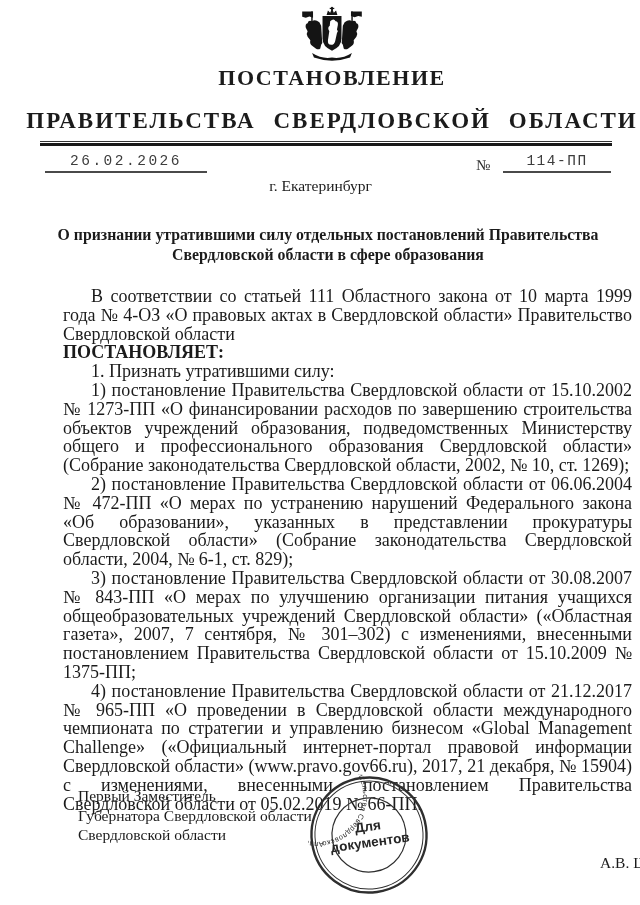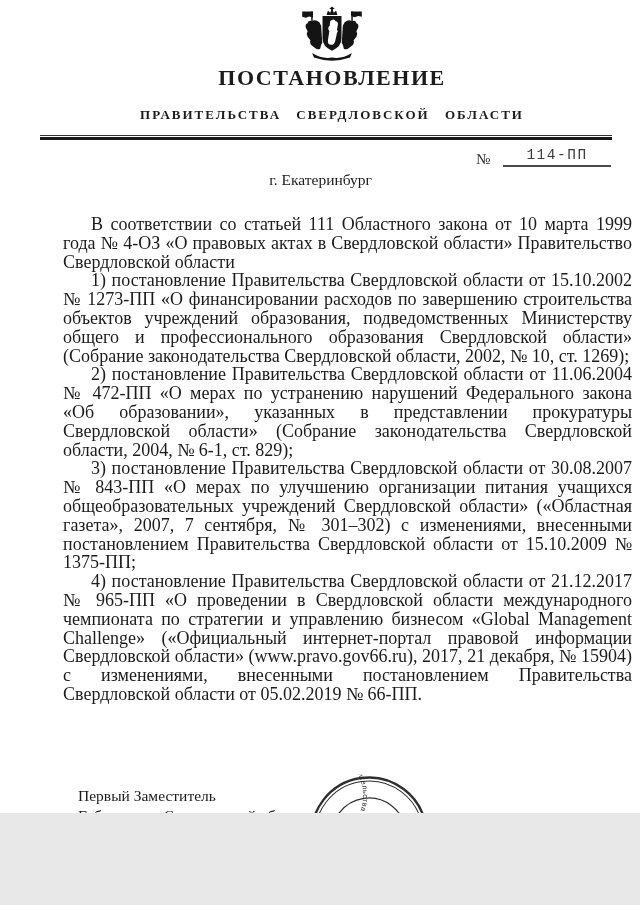--- a/index.html
+++ b/index.html
@@ -1,37 +1,37 @@
 <!DOCTYPE html>
 <html lang="ru"><head>
 <meta charset="utf-8">
 <style>
   html,body{margin:0;padding:0;background:#e8e8e8;}
   .page{
     position:relative;
-    width:640px;height:813px;
+    width:640px;height:905px;
     margin:0 auto;
     background:#ffffff;
     color:#1b1b1b;
     font-family:"Liberation Serif", serif;
     overflow:hidden;
   }
   
   .header{padding-top:6px;padding-left:24px;text-align:center;}
   .emblem{height:56px;display:flex;justify-content:center;align-items:flex-end;}
   .emblem svg{display:block;}
   .doc-type{
     margin-top:4px;
     font-size:22px;font-weight:bold;
     letter-spacing:1.5px;
     line-height:24px;
   }
   .org{
-    margin-top:14px;
-    font-size:13px;font-weight:bold;
+    margin-top:20px;
+    font-size:23px;font-weight:bold;
     letter-spacing:2px;word-spacing:10px;
     line-height:22px;
   }
   .rule{
     margin:9px 28px 0 40px;
     height:1px;
     border-top:1px solid #333;
     border-bottom:3px solid #1a1a1a;
   }
   
@@ -108,38 +108,43 @@
         <path fill="#ffffff" d="M48 17 q4 -4 6 0 q3 0 2.5 4 l-1 5 q2 2 0 4 l-2 9 q-1 4 -4.5 4 q-4 0 -3.5 -5 l1.5 -10 q-2.5 -4 0.5 -6 z"></path>
       </svg>
     </div>
     <div class="doc-type">ПОСТАНОВЛЕНИЕ</div>
     <div class="org">ПРАВИТЕЛЬСТВА СВЕРДЛОВСКОЙ ОБЛАСТИ</div>
   </div>
 
   <div class="rule"></div>
 
   <div class="meta">
+    <div class="field date-field">26.02.2026</div>
     <div class="no-label">№</div>
     <div class="field no-field">114-ПП</div>
     <div class="city">г. Екатеринбург</div>
   </div>
 
+  <div class="title">О признании утратившими силу отдельных постановлений Правительства Свердловской области в сфере образования</div>
 
   <div class="body">
     <p>В соответствии со статьей 111 Областного закона от 10 марта 1999 года № 4-ОЗ «О правовых актах в Свердловской области» Правительство Свердловской области</p>
+    <p class="resolves">ПОСТАНОВЛЯЕТ:</p>
+    <p>1. Признать утратившими силу:</p>
     <p>1) постановление Правительства Свердловской области от 15.10.2002 № 1273-ПП «О финансировании расходов по завершению строительства объектов учреждений образования, подведомственных Министерству общего и профессионального образования Свердловской области» (Собрание законодательства Свердловской области, 2002, № 10, ст. 1269);</p>
-    <p>2) постановление Правительства Свердловской области от 11.06.2004 № 472-ПП «О мерах по устранению нарушений Федерального закона «Об образовании», указанных в представлении прокуратуры Свердловской области» (Собрание законодательства Свердловской области, 2004, № 6-1, ст. 829);</p>
+    <p>2) постановление Правительства Свердловской области от 06.06.2004 № 472-ПП «О мерах по устранению нарушений Федерального закона «Об образовании», указанных в представлении прокуратуры Свердловской области» (Собрание законодательства Свердловской области, 2004, № 6-1, ст. 829);</p>
     <p>3) постановление Правительства Свердловской области от 30.08.2007 № 843-ПП «О мерах по улучшению организации питания учащихся общеобразовательных учреждений Свердловской области» («Областная газета», 2007, 7 сентября, № 301–302) с изменениями, внесенными постановлением Правительства Свердловской области от 15.10.2009 № 1375-ПП;</p>
     <p>4) постановление Правительства Свердловской области от 21.12.2017 № 965-ПП «О проведении в Свердловской области международного чемпионата по стратегии и управлению бизнесом «Global Management Challenge» («Официальный интернет-портал правовой информации Свердловской области» (www.pravo.gov66.ru), 2017, 21 декабря, № 15904) с изменениями, внесенными постановлением Правительства Свердловской области от 05.02.2019 № 66-ПП.</p>
   </div>
 
   <div class="signature">
     <div class="sig-pos">
       <div>Первый Заместитель</div>
       <div>Губернатора Свердловской области</div>
+      <div>Свердловской области</div>
     </div>
     <div class="sig-name">А.В. Шмыков</div>
   </div>
 
   <div class="stamp">
     <svg width="122" height="122" viewBox="0 0 122 122">
       <g fill="none" stroke="#2f2f2f">
         <circle cx="61" cy="61" r="57.5" stroke-width="2.4"></circle>
         <circle cx="61" cy="61" r="54" stroke-width="1"></circle>
         <circle cx="61" cy="61" r="37" stroke-width="1.2"></circle>

